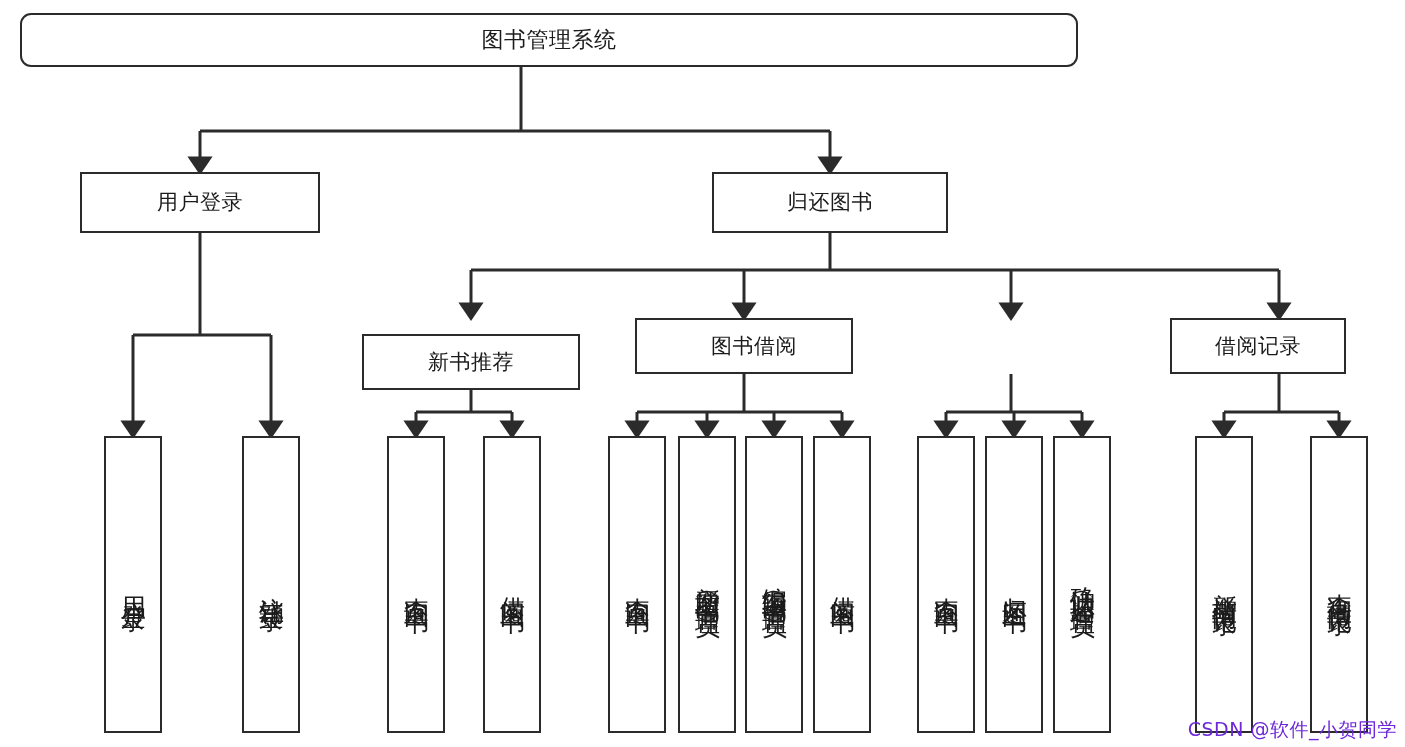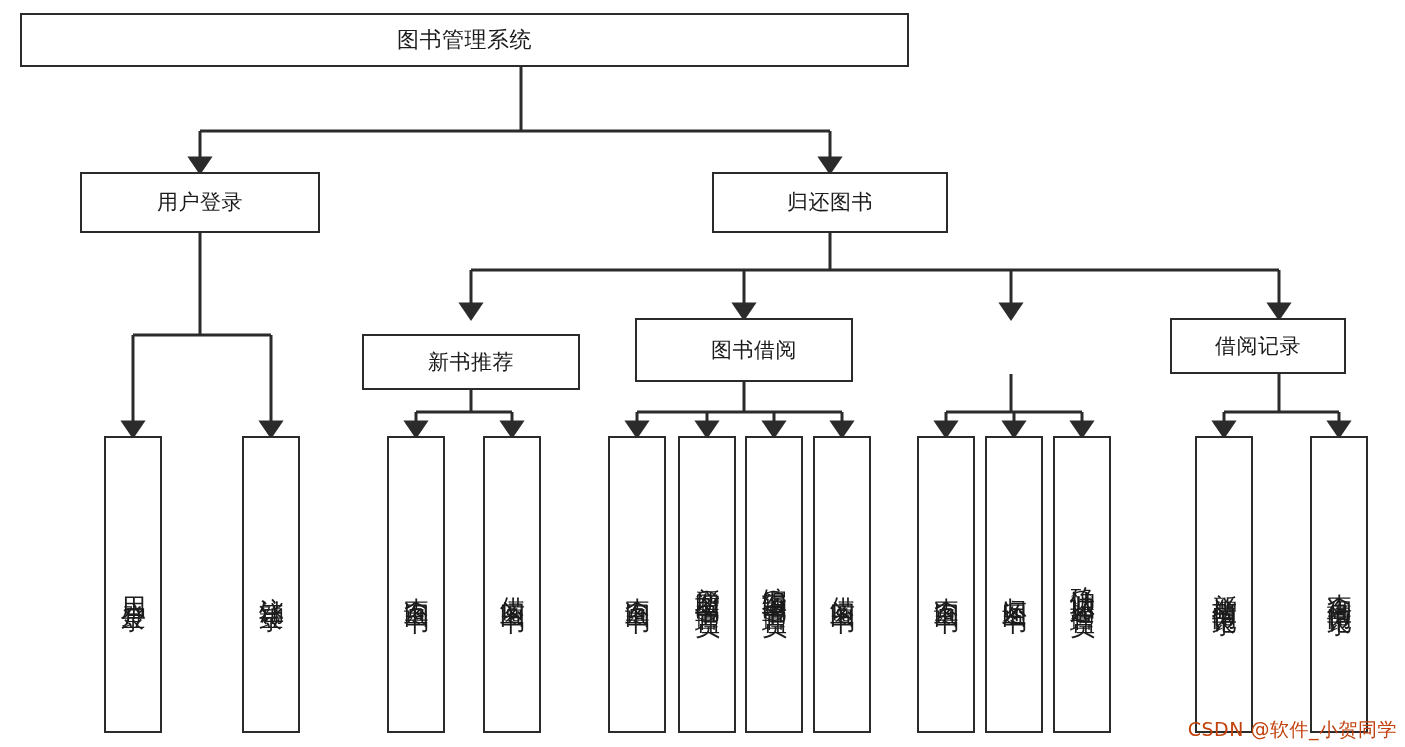--- a/index.html
+++ b/index.html
@@ -61,21 +61,21 @@
     line-height: 1.12;
     letter-spacing: 4px;
     max-height: 286px;
     white-space: normal;
   }
   .watermark {
     position: absolute;
     right: 8px;
     bottom: 4px;
     font-size: 19px;
-    color: #c2410c;
+    color: #6d28d9;
     letter-spacing: 0.5px;
     white-space: nowrap;
   }
 </style>
 </head>
 <body>
 
 <div id="canvas">
 
   <svg id="wires" viewBox="0 0 1405 747" xmlns="http://www.w3.org/2000/svg">
@@ -121,35 +121,35 @@
       <path d="M1014,412 L1014,430" marker-end="url(#arrow)"></path>
       <path d="M1082,412 L1082,430" marker-end="url(#arrow)"></path>
 
       <path d="M1279,374 L1279,412"></path>
       <path d="M1224,412 L1339,412"></path>
       <path d="M1224,412 L1224,430" marker-end="url(#arrow)"></path>
       <path d="M1339,412 L1339,430" marker-end="url(#arrow)"></path>
     </g>
   </svg>
 
-  <div class="node h-node root" style="left:20px; top:13px; width:889px; height:54px;">
+  <div class="node h-node root" style="left:20px; top:13px; width:1058px; height:54px;border-radius:11px;">
     <span class="node-label">图书管理系统</span>
   </div>
 
   <div class="node h-node" style="left:80px; top:172px; width:240px; height:61px;">
     <span class="node-label">用户登录</span>
   </div>
   <div class="node h-node" style="left:712px; top:172px; width:236px; height:61px;">
     <span class="node-label">归还图书</span>
   </div>
 
   <div class="node h-node" style="left:362px; top:318px; width:218px; height:56px;margin-top:16px;">
     <span class="node-label">新书推荐</span>
   </div>
-  <div class="node h-node" style="left:635px; top:318px; width:218px; height:64px;padding-left:20px;">
+  <div class="node h-node" style="left:635px; top:318px; width:218px; height:56px;padding-left:20px;">
     <span class="node-label">图书借阅</span>
   </div>
   <div class="node h-node" style="left:1170px; top:318px; width:176px; height:56px;">
     <span class="node-label">借阅记录</span>
   </div>
 
   <div class="node v-node" style="left:104px; top:436px; width:58px; height:297px;">
     <span class="node-label">用户登录</span>
   </div>
   <div class="node v-node" style="left:242px; top:436px; width:58px; height:297px;">

